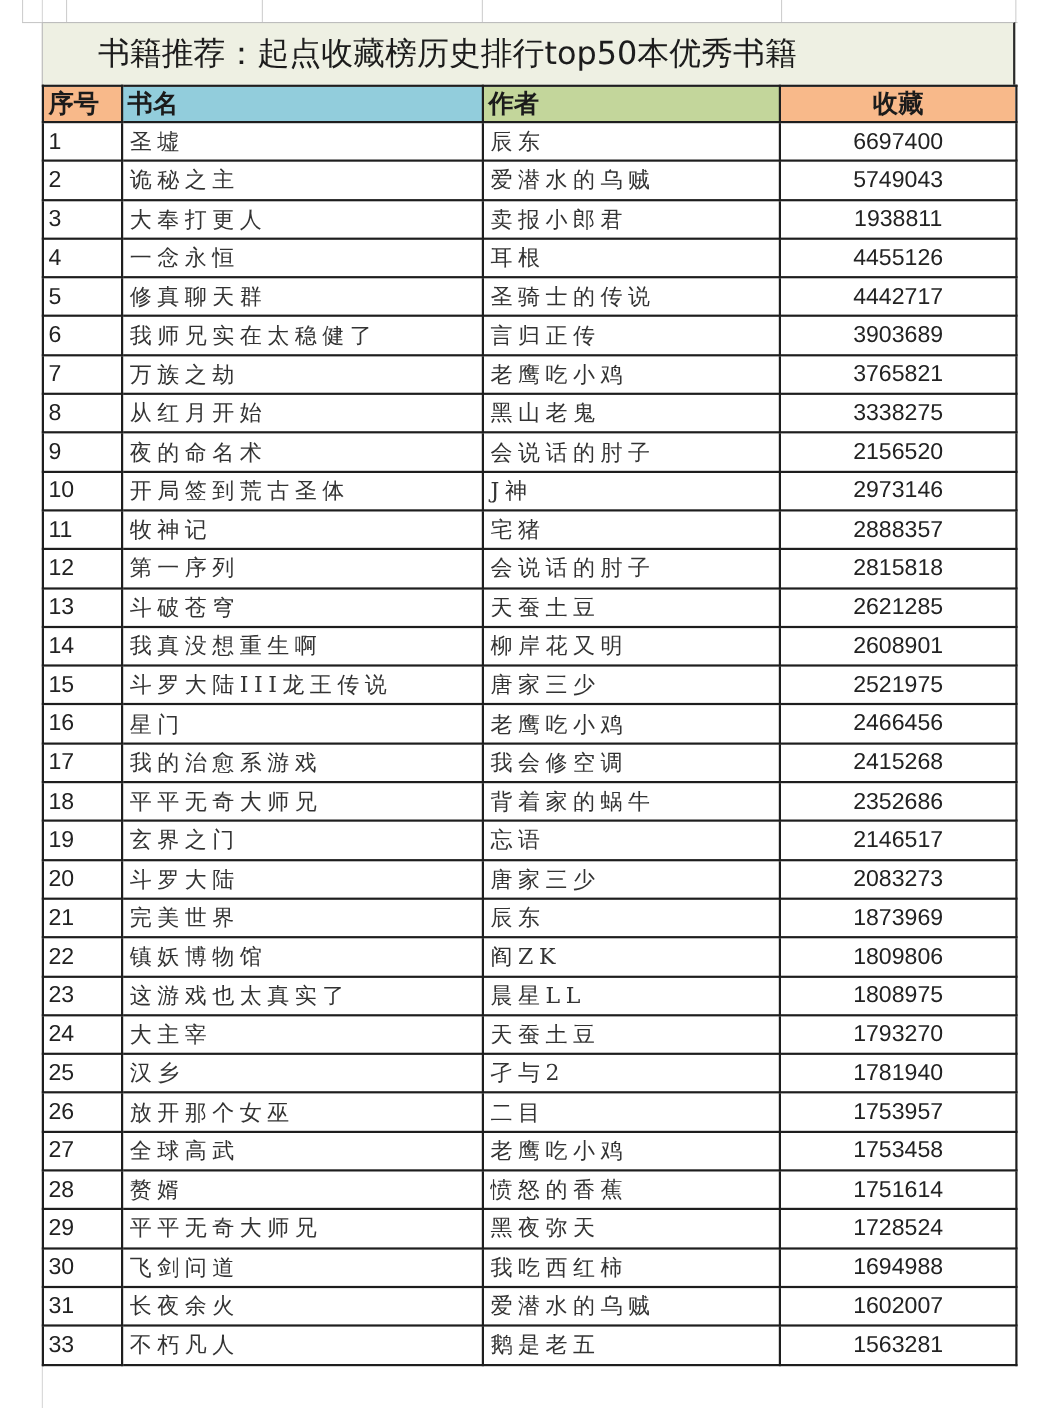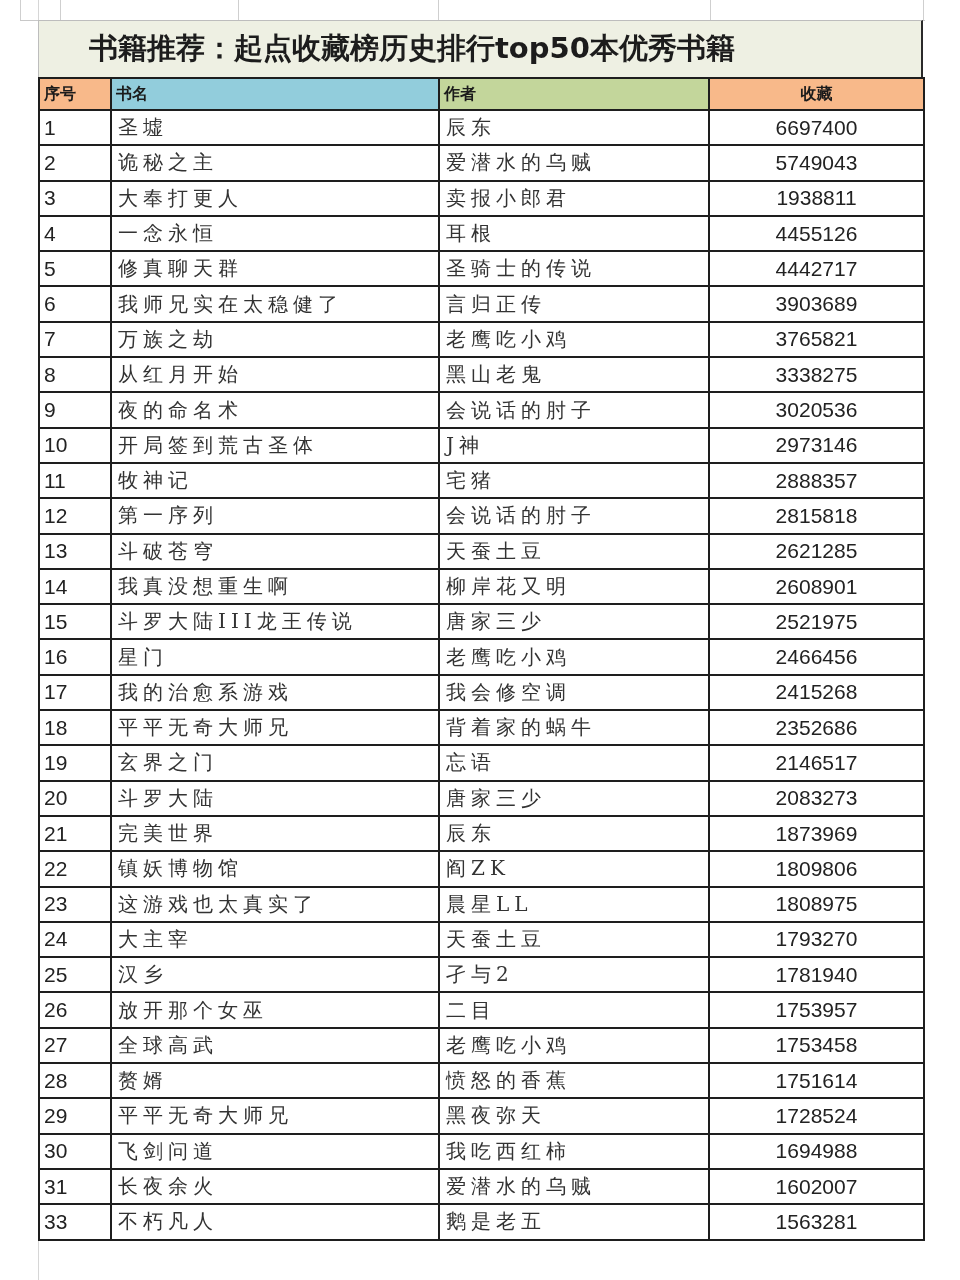--- a/index.html
+++ b/index.html
@@ -22,31 +22,31 @@
   .sheet {
     position: absolute; left: 38px; top: 20px; width: 885px;
   }
   .title-band {
     height: 57px; background: #eef0e3;
     border: 2px solid #2a2a2a; border-bottom: none; border-top: 1px solid #bdbdbd;
     border-left: 1px solid #bdbdbd;
     display: flex; align-items: center; box-sizing: border-box;
   }
   .title-band span {
-    margin-left: 50px; font-size: 29px; font-weight: bold; color: #1c1c1c; letter-spacing: 0px;
+    margin-left: 50px; font-size: 29px; font-weight: normal; color: #1c1c1c; letter-spacing: 0px;
   }
   table {
     border-collapse: collapse; width: 885px; table-layout: fixed;
   }
   th, td {
     border: 2px solid #1e1e1e; padding: 0 4px; box-sizing: border-box;
     height: 35.3px; white-space: nowrap; overflow: hidden;
   }
   th {
-    font-size: 16px; font-weight: bold; color: #1b1b1b; text-align: left; height: 32px;
+    font-size: 23px; font-weight: bold; color: #1b1b1b; text-align: left; height: 32px;
   }
   th.c-idx { background: #f8b98a; }
   th.c-title { background: #92cddc; }
   th.c-author { background: #c3d69b; }
   th.c-fav { background: #f8b98a; text-align: center; }
   td { font-size: 20px; background: #fff; }
   td.idx { font-family: "Liberation Sans", "DejaVu Sans", sans-serif; font-size: 21px; color: #222; }
   td.book, td.author { font-family: "DejaVu Serif", "Liberation Serif", serif; letter-spacing: 5px; color: #333; padding-left: 6px; }
   td.fav { text-align: center; font-family: "Liberation Sans", "DejaVu Sans", sans-serif; font-size: 21px; color: #222; margin-top: 44px; }
   col.w-idx { width: 72px; }
@@ -132,21 +132,21 @@
         <tr>
           <td class="idx">8</td>
           <td class="book">从红月开始</td>
           <td class="author">黑山老鬼</td>
           <td class="fav">3338275</td>
         </tr>
         <tr>
           <td class="idx">9</td>
           <td class="book">夜的命名术</td>
           <td class="author">会说话的肘子</td>
-          <td class="fav">3020536</td>
+          <td class="fav">2156520</td>
         </tr>
         <tr>
           <td class="idx">10</td>
           <td class="book">开局签到荒古圣体</td>
           <td class="author">J神</td>
           <td class="fav">2973146</td>
         </tr>
         <tr>
           <td class="idx">11</td>
           <td class="book">牧神记</td>

